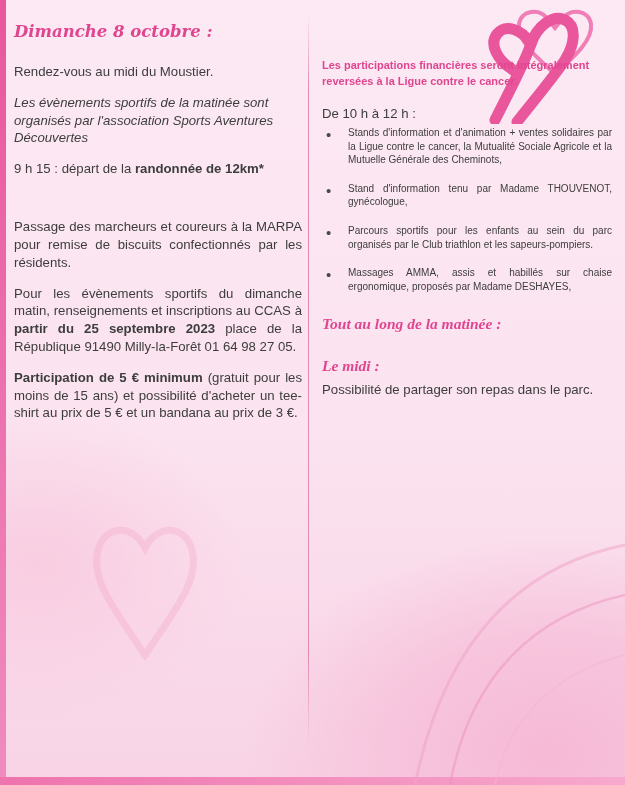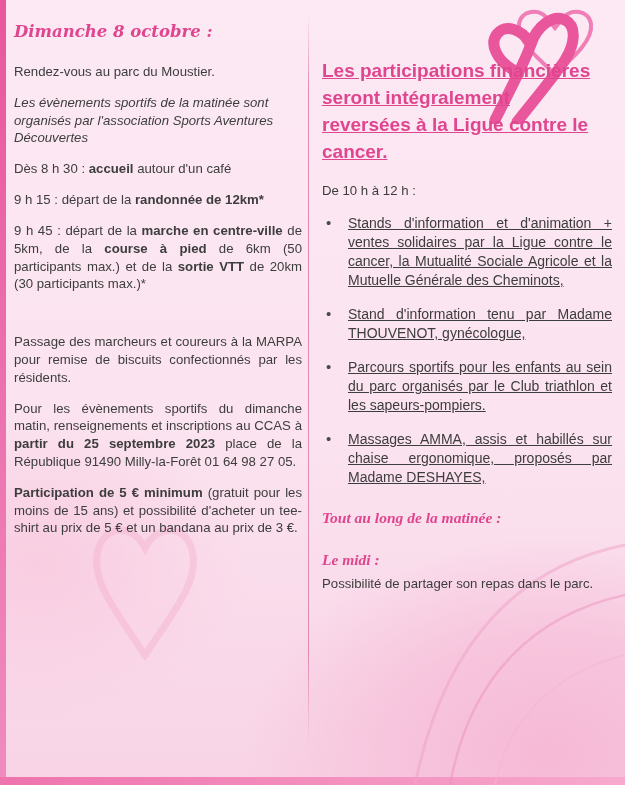--- a/index.html
+++ b/index.html
@@ -52,26 +52,26 @@
     color:#e0458f;
     font-size:15.5px;
     margin:0 0 6px 0;
   }
   p{margin:0;color:#3d3d3d;font-size:13.2px;line-height:1.35;}
   .para{margin-bottom:13px;}
   .italic{font-style:italic;}
   b,.b{font-weight:bold;}
   .small{font-size:11.5px;}
   .right-intro{
-    color:#e0458f;font-weight:bold;font-size:19px;line-height:1.42;margin:0 16px 16px 0;text-decoration:underline;
+    color:#e0458f;font-weight:bold;font-size:11px;line-height:1.42;margin:0 16px 16px 0;
   }
   ul{list-style:none;margin:0;padding:0;}
   li{
     position:relative;padding-left:26px;margin-bottom:15px;
-    font-size:14px;line-height:1.36;color:#3d3d3d;text-align:justify;text-decoration:underline;
+    font-size:10px;line-height:1.36;color:#3d3d3d;text-align:justify;
   }
   li::before{
     content:"•";position:absolute;left:4px;top:-1px;color:#4a4a4a;font-size:15px;
   }
   .ribbon-wrap{position:absolute;right:6px;top:4px;width:150px;height:120px;}
   .justify{text-align:justify;}
 </style>
 </head>
 <body>
 
@@ -94,53 +94,47 @@
     <svg viewBox="0 0 150 120" width="150" height="120">
       <path d="M78 14 C70 4 52 6 50 20 C48 36 66 52 86 70 C106 52 124 36 122 20 C120 6 102 4 94 14 L86 24 Z" fill="none" stroke="#ef7fb6" stroke-width="4"></path>
       <path d="M26 116 C40 88 56 58 62 40 C68 22 84 10 96 16 C108 22 106 40 96 56 C84 74 62 100 48 118" fill="none" stroke="#e9569c" stroke-width="11" stroke-linecap="round"></path>
       <path d="M62 40 C52 24 36 20 28 30 C20 40 28 56 44 66" fill="none" stroke="#e9569c" stroke-width="11" stroke-linecap="round"></path>
     </svg>
   </div>
 
   <div class="col col-left" style="top:22px;">
     <h1 class="heading">Dimanche 8 octobre :</h1>
 
-    <p class="para" style="margin-top:22px;">Rendez-vous au parc du Moustier.</p>
+    <p class="para" style="margin-top:22px;">Rendez-vous au midi du Moustier.</p>
 
     <p class="para italic">Les évènements sportifs de la matinée sont organisés par l'association Sports Aventures Découvertes</p>
 
-    <p class="para">
-      <span>Dès 8 h 30 : </span><span class="b">accueil</span><span> autour d'un café</span>
-    </p>
 
 
     <p class="para">
       <span>9 h 15 : départ de la </span><span class="b">randonnée de 12km*</span><span></span>
     </p>
 
-    <p class="para justify">
-      <span>9 h 45 : départ de la </span><span class="b">marche en centre-ville</span><span> de 5km, de la </span><span class="b">course à pied</span><span> de 6km (50 participants max.) et de la </span><span class="b">sortie VTT</span><span> de 20km (30 participants max.)*</span>
-    </p>
 
 
     <p class="para justify" style="margin-top:40px;">Passage des marcheurs et coureurs à la MARPA pour remise de biscuits confectionnés par les résidents.</p>
 
     <p class="para justify">
       <span>Pour les évènements sportifs du dimanche matin, renseignements et inscriptions au CCAS à </span><span class="b">partir du 25 septembre 2023</span><span> place de la République 91490 Milly-la-Forêt 01 64 98 27 05.</span>
     </p>
 
     <p class="para justify">
       <span class="b">Participation de 5 € minimum</span><span> (gratuit pour les moins de 15 ans) et possibilité d'acheter un tee-shirt au prix de 5 € et un bandana au prix de 3 €.</span>
     </p>
   </div>
 
   <div class="col col-right" style="top:58px;">
     <p class="right-intro">Les participations financières seront intégralement reversées à la Ligue contre le cancer.</p>
 
-    <p class="para" style="margin-bottom:14px;">De 10 h à 12 h :</p>
+    <p class="para" style="margin-bottom:3px;">De 10 h à 12 h :</p>
 
     <ul>
       <li>Stands d'information et d'animation + ventes solidaires par la Ligue contre le cancer, la Mutualité Sociale Agricole et la Mutuelle Générale des Cheminots,</li>
       <li>Stand d'information tenu par Madame THOUVENOT, gynécologue,</li>
       <li>Parcours sportifs pour les enfants au sein du parc organisés par le Club triathlon et les sapeurs-pompiers.</li>
       <li>Massages AMMA, assis et habillés sur chaise ergonomique, proposés par Madame DESHAYES,</li>
     </ul>
 
     <h2 class="sub-heading" style="margin-top:22px;">Tout au long de la matinée :</h2>
 

